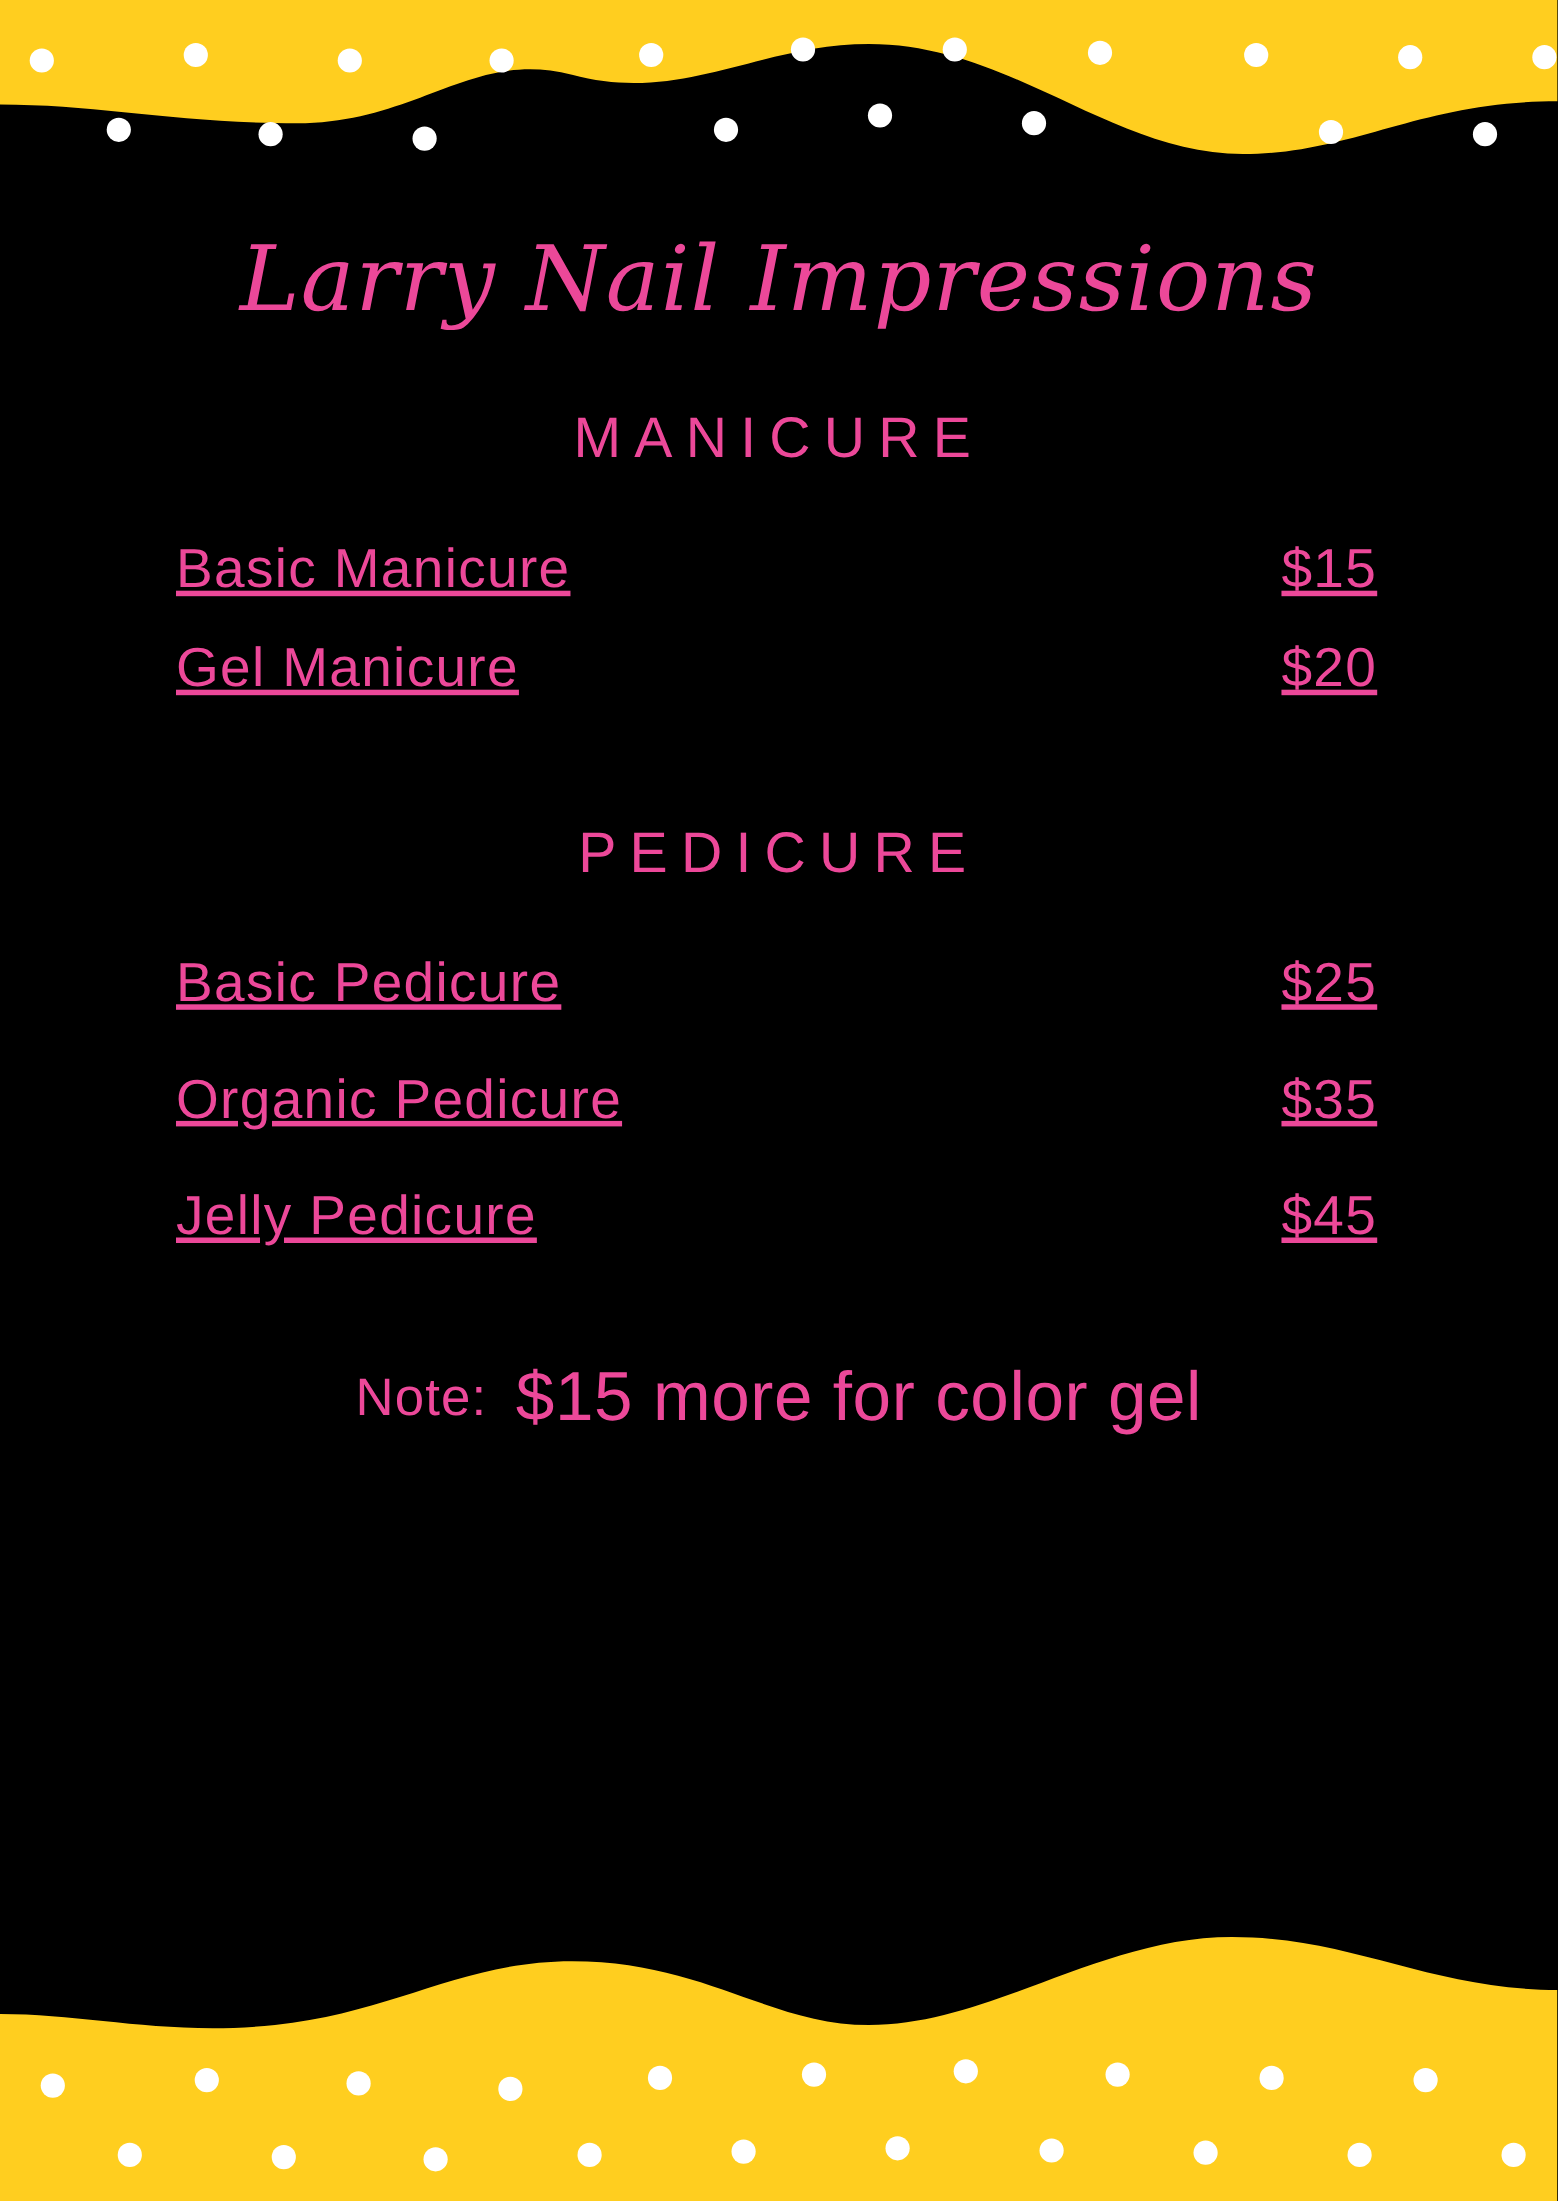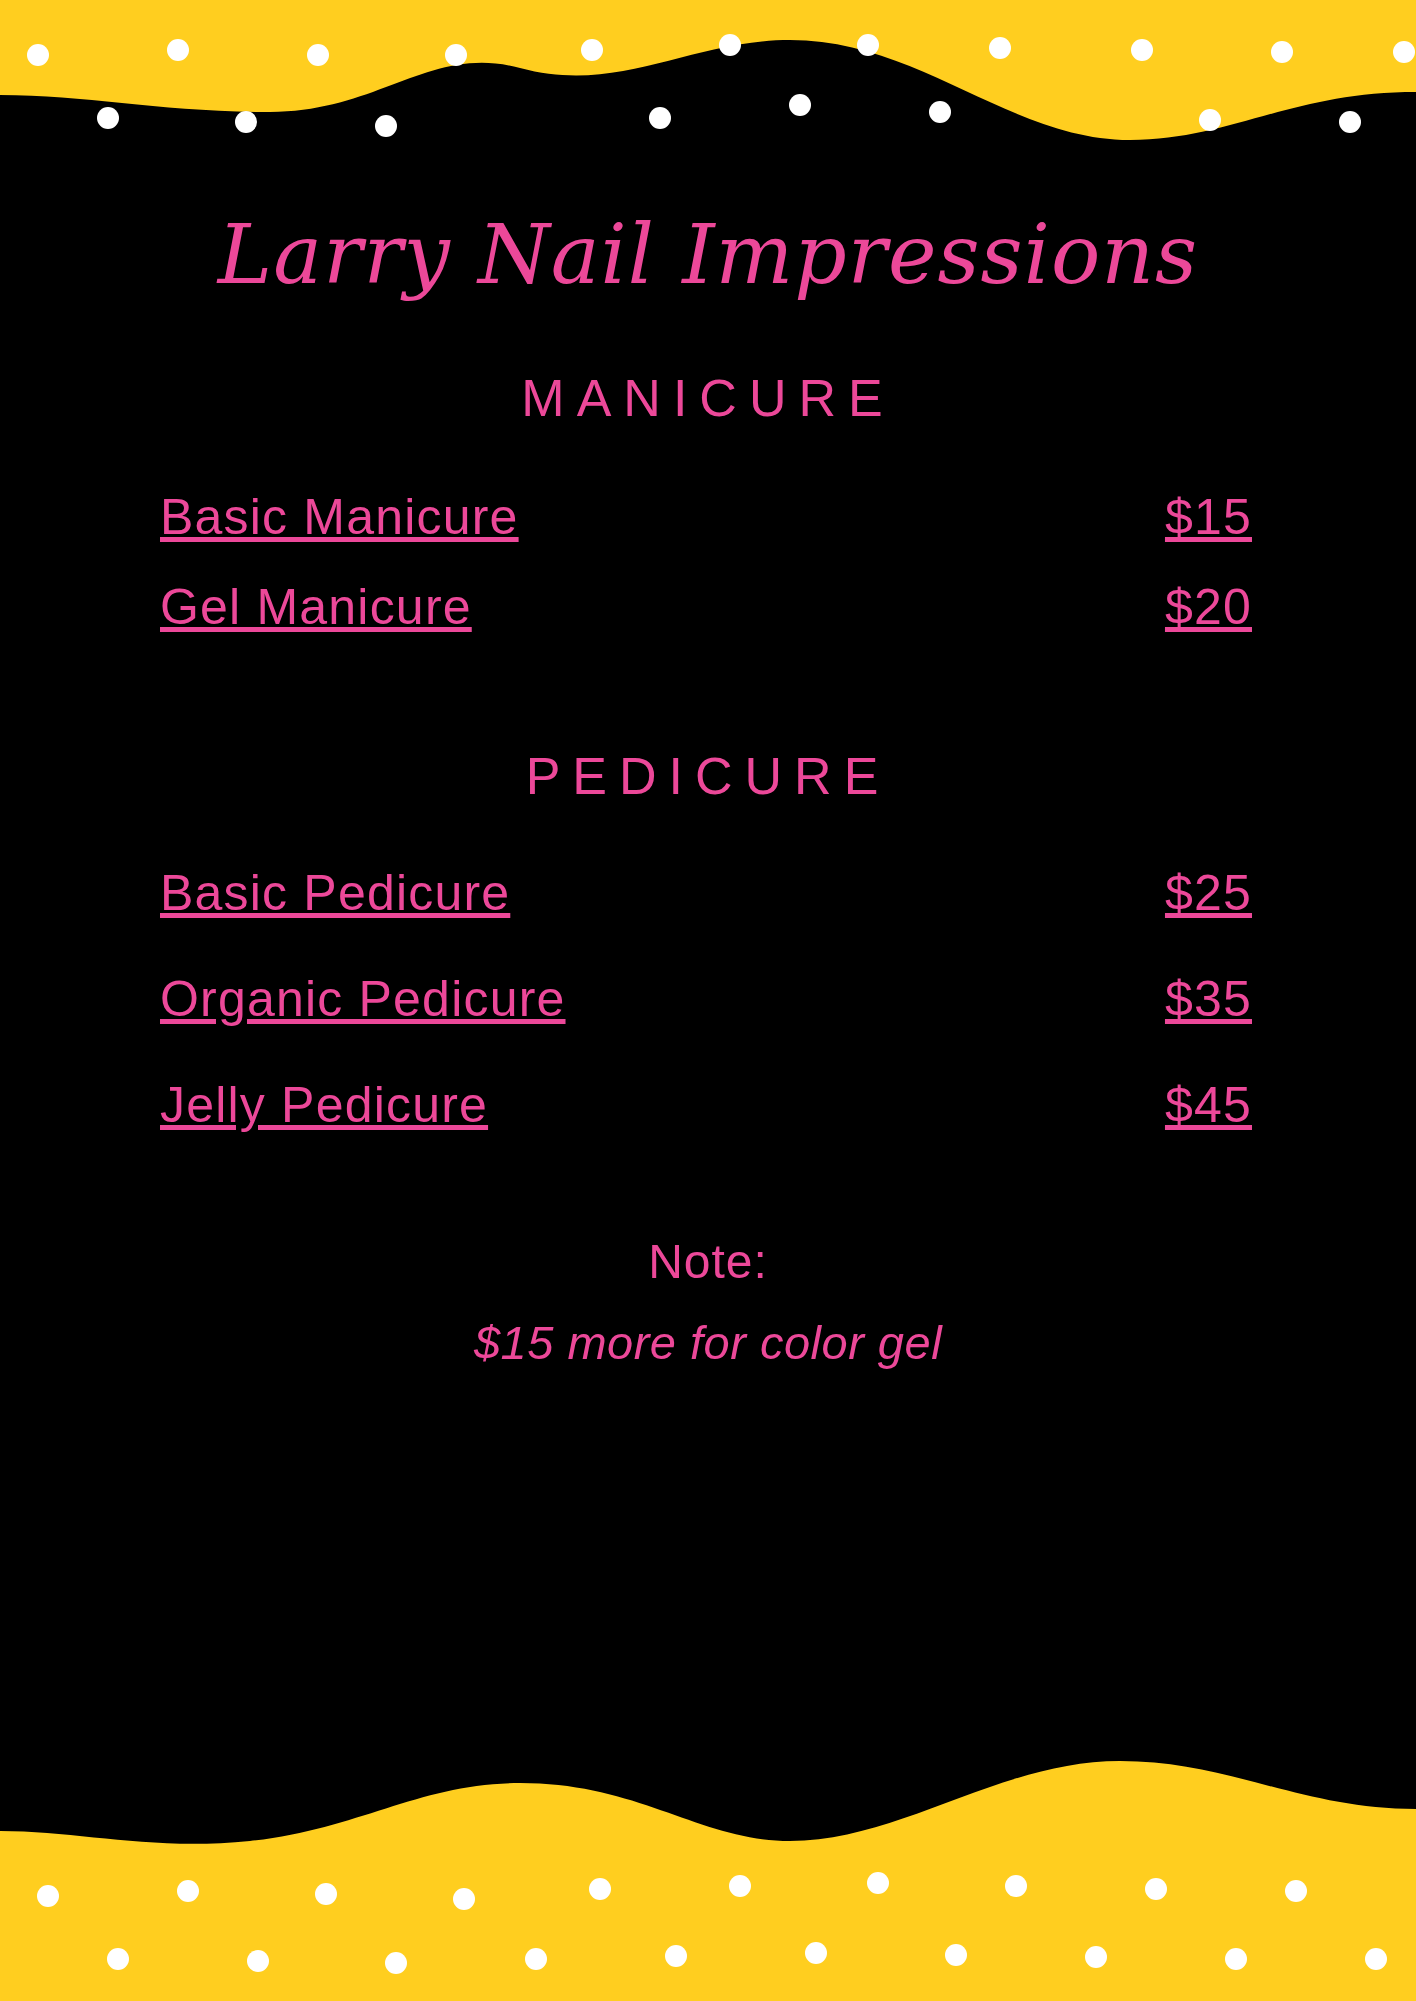--- a/index.html
+++ b/index.html
@@ -96,37 +96,35 @@
 
   
   .note {
     margin-top: 100px;
     display: flex;
     align-items: center;
     justify-content: center;
     gap: 26px;
     font-family: "Liberation Sans", sans-serif;
     font-weight: 300;
-    flex-direction: column;
   }
   .note-label {
     font-size: 48px;
     letter-spacing: 1px;
     white-space: nowrap;
   }
   .note-lines {
     display: flex;
     flex-direction: column;
     gap: 26px;
   }
   .note-line {
-    font-size: 47px;
+    font-size: 63px;
     letter-spacing: 0.5px;
     white-space: nowrap;
-    font-style: italic;
   }
 </style>
 </head>
 <body>
 
 <div class="poster">
 
   <div class="band band-top">
     <svg viewBox="0 0 1416 215" preserveAspectRatio="none" xmlns="http://www.w3.org/2000/svg">
       <path d="M0 0 H1416 V92 C1290 92 1230 140 1130 140 C1010 140 920 40 790 40 C690 40 620 95 520 68 C430 44 380 112 270 112 C160 112 90 95 0 95 Z" fill="#FFCE1F"></path>

